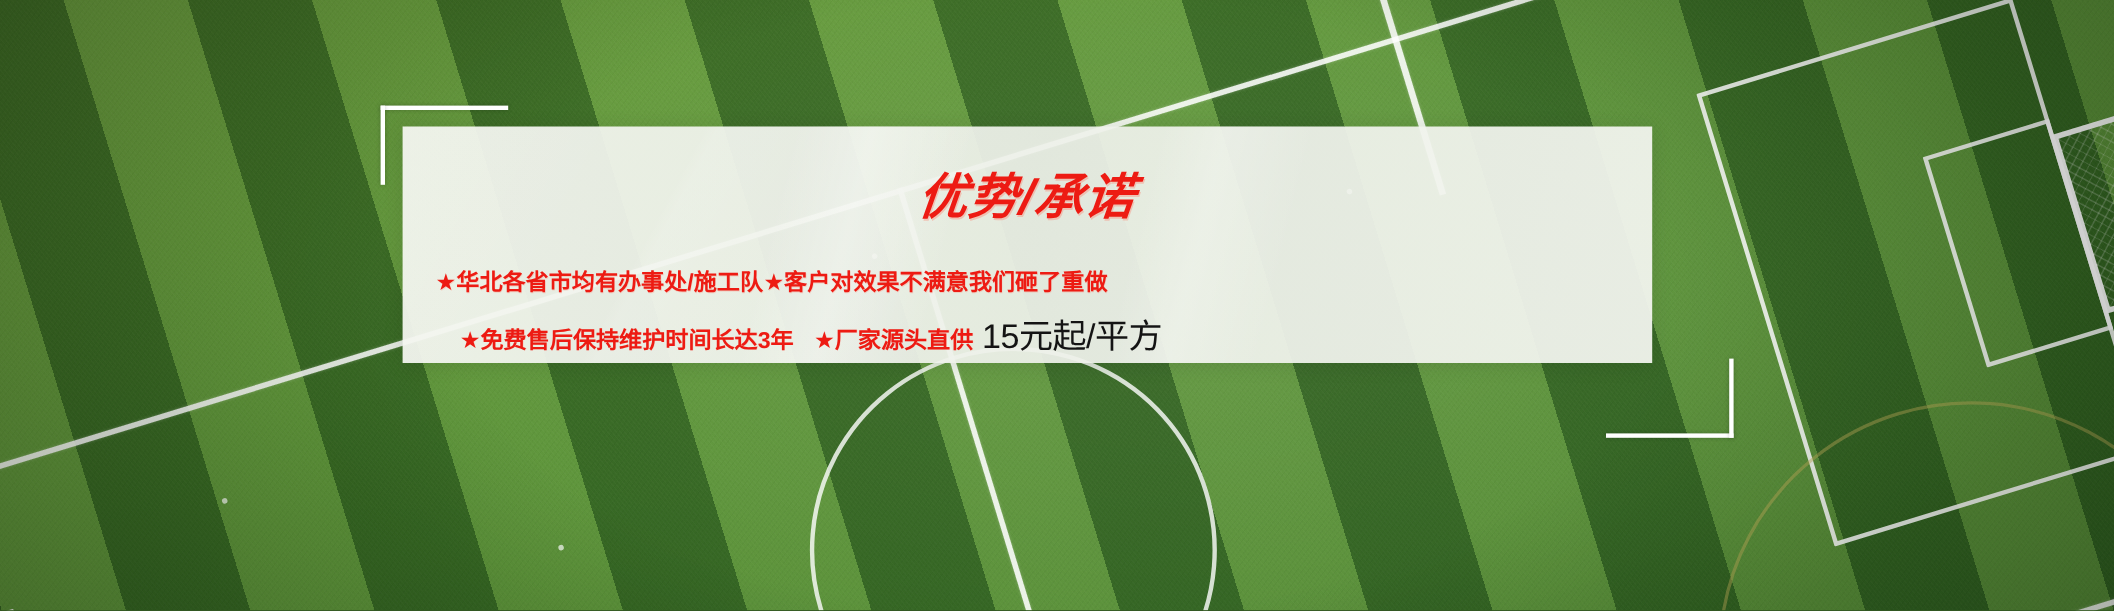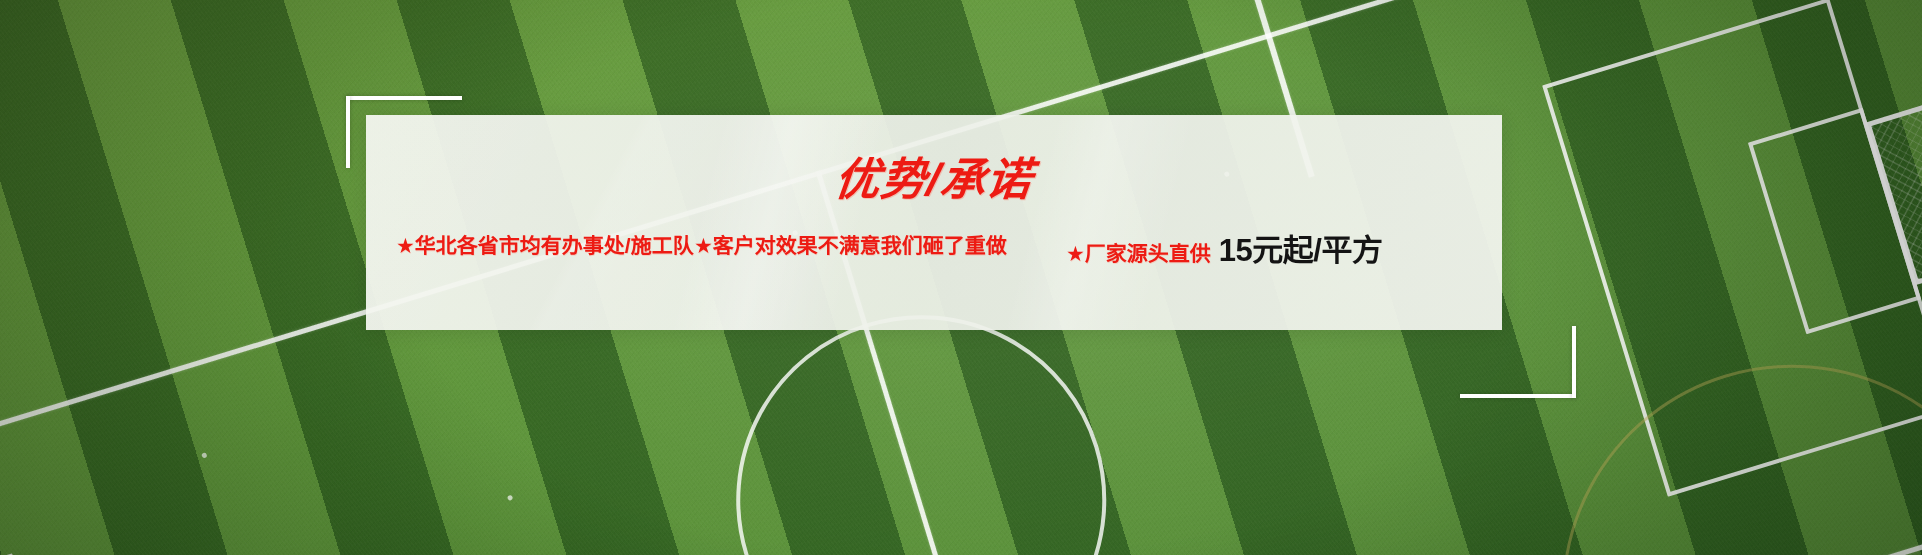--- a/index.html
+++ b/index.html
@@ -180,24 +180,24 @@
     color: #ed1b13;
     letter-spacing: 1px;
     line-height: 1;
     white-space: nowrap;
     transform: skewX(-6deg);
     text-shadow: 1px 1px 0 rgba(255,120,100,0.35);
   }
 
   .rows {
     position: relative;
-    margin-top: 32px;
+    margin-top: 44px;
     width: 100%;
     display: flex;
-    flex-direction: row;
+    flex-direction: column;
     gap: 20px;
   }
   .row {
     display: flex;
     justify-content: flex-start;
     align-items: baseline;
     padding-left: 30px;
   }
   .cell {
     color: #ed1b13;
@@ -207,21 +207,21 @@
     line-height: 1.1;
     text-shadow: 0.5px 0.5px 0 rgba(255,140,120,0.30);
   }
   .cell.c1 { width: 276px; }
   .cell.c2 { width: 300px; margin-left: 22px; text-align: right; }
   .cell.c3 { margin-left: 22px; }
 
   .price {
     color: #141414;
     font-size: 31px;
-    font-weight: 700;
+    font-weight: 400;
     letter-spacing: -0.5px;
     margin-left: 8px;
     text-shadow: none;
   }
 </style>
 </head>
 <body>
 
 <div class="stage">
 
@@ -280,20 +280,23 @@
       <div class="row">
         <div class="cell c1">
           <span>★</span><span>华北各省市均有办事处/施工队</span>
         </div>
         <div class="cell c2">
           <span>★</span><span>客户对效果不满意我们砸了重做</span>
         </div>
       </div>
 
       <div class="row">
+        <div class="cell c2">
+          <span>★</span><span>免费售后保持维护时间长达3年</span>
+        </div>
         <div class="cell c3">
           <span>★</span><span>厂家源头直供</span><span class="price">15元起/平方</span>
         </div>
       </div>
 
     </div>
   </div>
 
 </div>
 

